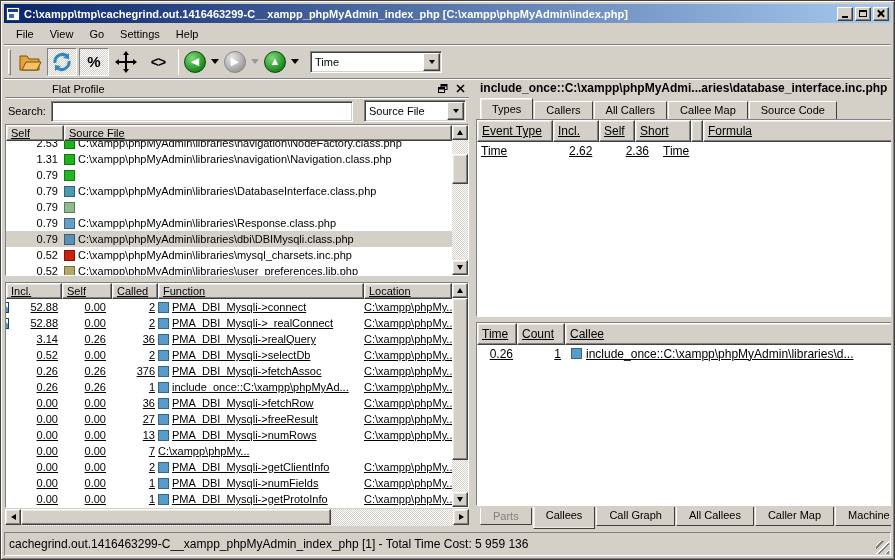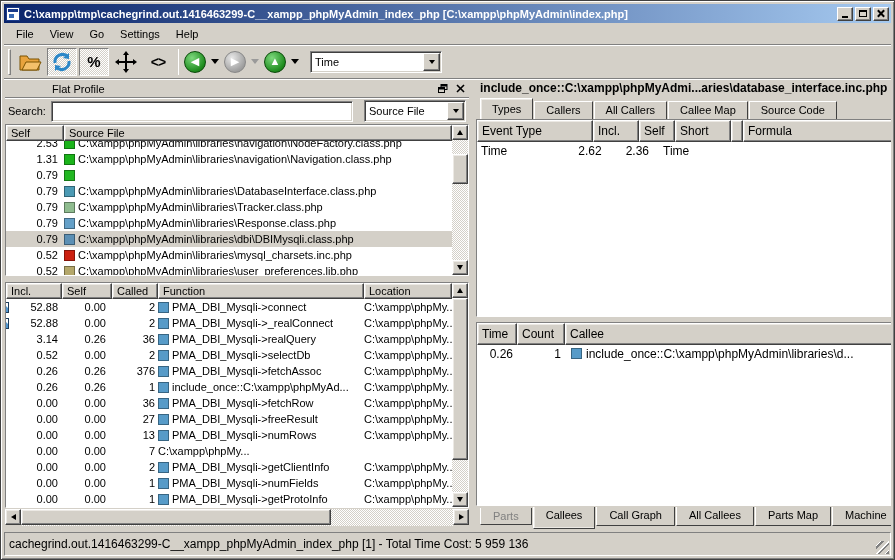--- a/index.html
+++ b/index.html
@@ -62,21 +62,21 @@
   .dock-title-label { flex:1;margin-left:43px; }
   .dock-ico { width:14px; height:13px; display:flex; align-items:center; justify-content:center; margin-left:3px; }
 
   
   .search-row { height:26px; display:flex; align-items:center; padding:2px 3px; gap:5px; flex:none; }
   .search-input { flex:1; height:21px; background:#fff; border:1px solid #808080; border-bottom-color:#fff; border-right-color:#fff;
                   box-shadow: inset 1px 1px 0 #404040, inset -1px -1px 0 #d4d0c8; font-family:inherit; font-size:11px; padding:0 3px; outline:none; }
   .group-combo { width:102px; flex:none; }
 
   
-  .tframe { border:1px solid #808080; border-bottom-color:#fff; border-right-color:#fff; box-shadow: inset 1px 1px 0 #404040; background:#ef4444; position:relative; overflow:hidden; }
+  .tframe { border:1px solid #808080; border-bottom-color:#fff; border-right-color:#fff; box-shadow: inset 1px 1px 0 #404040; background:#ef4444; position:relative; overflow:hidden;text-decoration:underline; }
   .thead { display:flex; background:#d4d0c8; flex:none; }
   .th { border:1px solid #404040; border-top-color:#fff; border-left-color:#fff; box-shadow: inset -1px -1px 0 #808080, inset 1px 1px 0 #ece9e4;
         padding:1px 4px; white-space:nowrap; overflow:hidden; background:#d4d0c8; }
 
   
   .file-table { height:152px; flex:none; margin:0 0 0 0; display:flex; flex-direction:column; }
   .file-body { flex:1; overflow:hidden; position:relative; background:#fff; margin-right:16px; }
   .file-rows { position:absolute; left:0; right:0; top:-6px; }
   .frow { display:flex; height:16px; align-items:center; white-space:nowrap; }
   .frow.sel { background:#d4d0c8; }
@@ -120,21 +120,21 @@
   
   .rtitle { height:18px; font-weight:bold; font-size:12px; white-space:nowrap; overflow:hidden; padding:1px 4px; flex:none; }
   .rtabs { height:21px; display:flex; align-items:flex-end; padding-left:4px; flex:none; position:relative; }
   .rtab { height:18px; padding:2px 11px; background:#d4d0c8; border:1px solid #404040; border-left-color:#fff; border-top-color:#fff; border-bottom:none;
           margin-right:1px; position:relative; white-space:nowrap; }
   .rtab.active { height:21px; padding-top:4px; z-index:2; box-shadow: inset 1px 1px 0 #ece9e4; margin-top: 44px; }
   .event-frame { height:198px; flex:none; display:flex; flex-direction:column; }
   .rp-th { padding:3px 4px; font-size:12px; }
   .event-row, .callee-row { display:flex; height:17px; align-items:center; font-size:12px; white-space:nowrap; background:#fff; }
   .ec0 { width:92px; padding-left:4px; flex:none; }
-  .ec1 { width:46px; text-align:center; padding-right:4px; flex:none; }
+  .ec1 { width:46px; text-align:left; padding-right:4px; flex:none; }
   .ec2 { width:36px; text-align:right; padding-right:2px; flex:none; }
   .ec3 { width:56px; padding-left:12px; flex:none; }
   .ec4 { width:12px; flex:none; }
   .ec5 { flex:1; }
   .rwhite { flex:1; background:#fff; }
   .gap5 { height:5px; flex:none; }
   .callee-frame { height:184px; flex:none; display:flex; flex-direction:column; }
   .cc0 { width:40px; text-align:right; padding-right:4px; flex:none; }
   .cc1 { width:48px; text-align:right; padding-right:4px; flex:none; }
   .cc2 { flex:1; display:flex; align-items:center; gap:4px; overflow:hidden; padding-left:6px; }
@@ -289,21 +289,20 @@
                 <div class="fsq" style="background: rgb(34, 184, 34);"></div>
               </div>
               <div class="frow">
                 <div class="fself">0.79</div>
                 <div class="fsq" style="background: rgb(75, 154, 180);"></div>
                 <div class="fpath">C:\xampp\phpMyAdmin\libraries\DatabaseInterface.class.php</div>
               </div>
               <div class="frow">
                 <div class="fself">0.79</div>
                 <div class="fsq" style="background: rgb(143, 188, 143);"></div>
-                <div class="fpath">C:\xampp\phpMyAdmin\libraries\Tracker.class.php</div>
               </div>
               <div class="frow">
                 <div class="fself">0.79</div>
                 <div class="fsq" style="background: rgb(100, 160, 200);"></div>
                 <div class="fpath">C:\xampp\phpMyAdmin\libraries\Response.class.php</div>
               </div>
               <div class="frow sel">
                 <div class="fself">0.79</div>
                 <div class="fsq" style="background: rgb(91, 143, 180);"></div>
                 <div class="fpath">C:\xampp\phpMyAdmin\libraries\dbi\DBIMysqli.class.php</div>
@@ -535,21 +534,21 @@
       <div class="rtabs" id="top-tabs">
           <div class="rtab active">Types</div>
           <div class="rtab">Callers</div>
           <div class="rtab">All Callers</div>
           <div class="rtab">Callee Map</div>
           <div class="rtab">Source Code</div>
         </div>
 
       <div class="tframe event-frame">
         <div class="thead" id="event-head">
-            <div class="th rp-th" style="width: 116px;">Event Type</div>
+            <div class="th rp-th" style="width: 76px;">Event Type</div>
             <div class="th rp-th" style="width: 46px;">Incl.</div>
             <div class="th rp-th" style="width: 36px;">Self</div>
             <div class="th rp-th" style="width: 56px;">Short</div>
             <div class="th rp-th" style="width: 12px;"></div>
             <div class="th rp-th" style="flex: 1 1 0%;">Formula</div>
           </div>
         <div id="event-rows">
             <div class="event-row">
               <div class="ec0">Time</div>
               <div class="ec1">2.62</div>
@@ -581,21 +580,21 @@
             </div>
           </div>
         <div class="rwhite"></div>
       </div>
 
       <div class="btabs" id="bottom-tabs">
         <div class="btab disabled">Parts</div>
           <div class="btab active">Callees</div>
           <div class="btab">Call Graph</div>
           <div class="btab">All Callees</div>
-          <div class="btab">Parts Map</div>
+          <div class="btab">Caller Map</div>
           <div class="btab">Machine</div>
       </div>
     </div>
   </div>
 
   <div class="statusbar">
     <span>cachegrind.out.1416463299-C__xampp_phpMyAdmin_index_php [1] - Total Time Cost: 5 959 136</span>
     <div class="resize-grip"></div>
   </div>
 </div>

